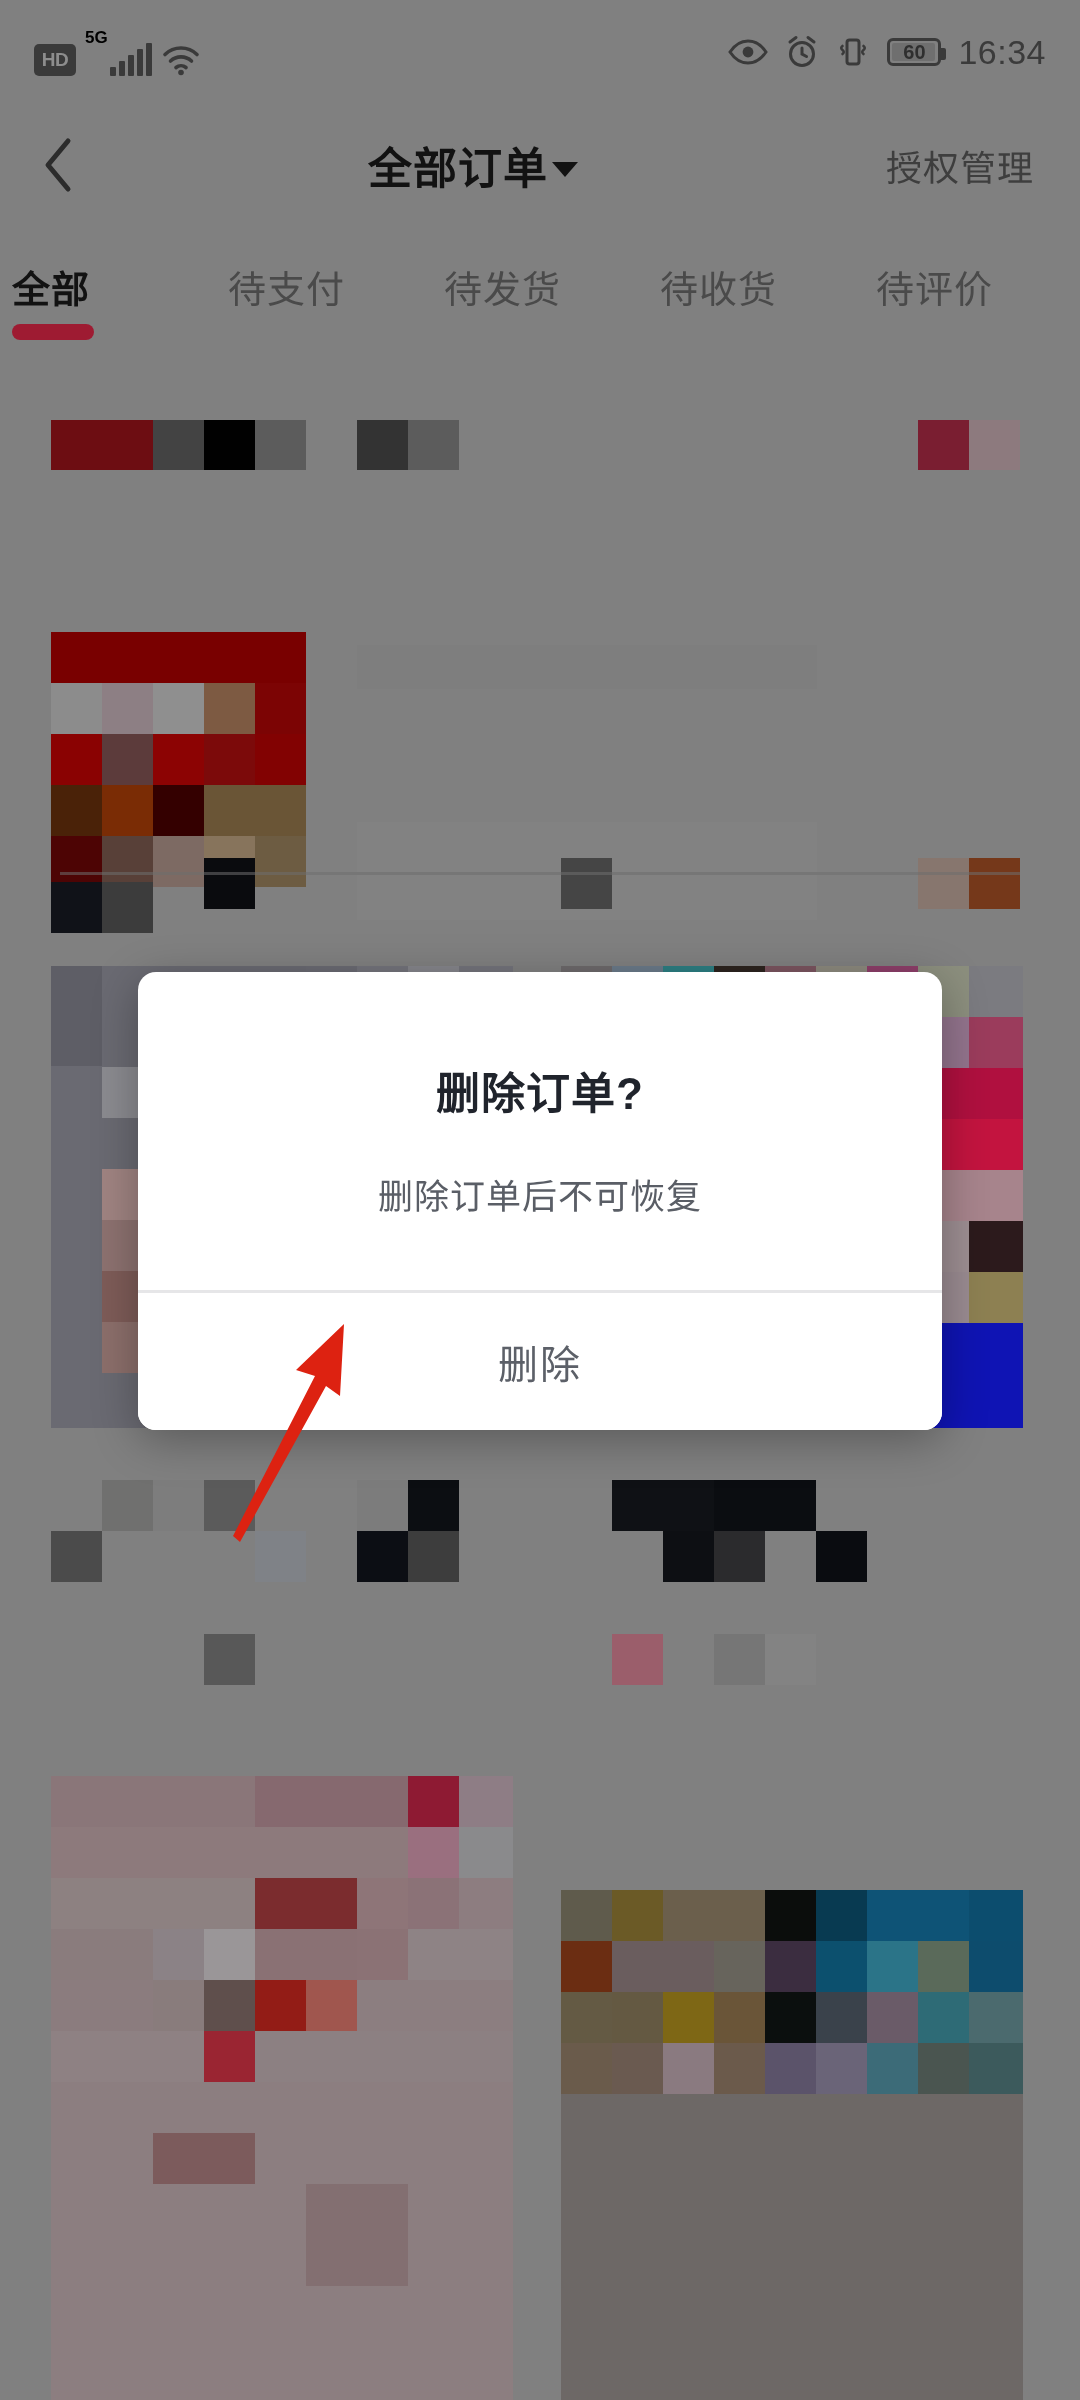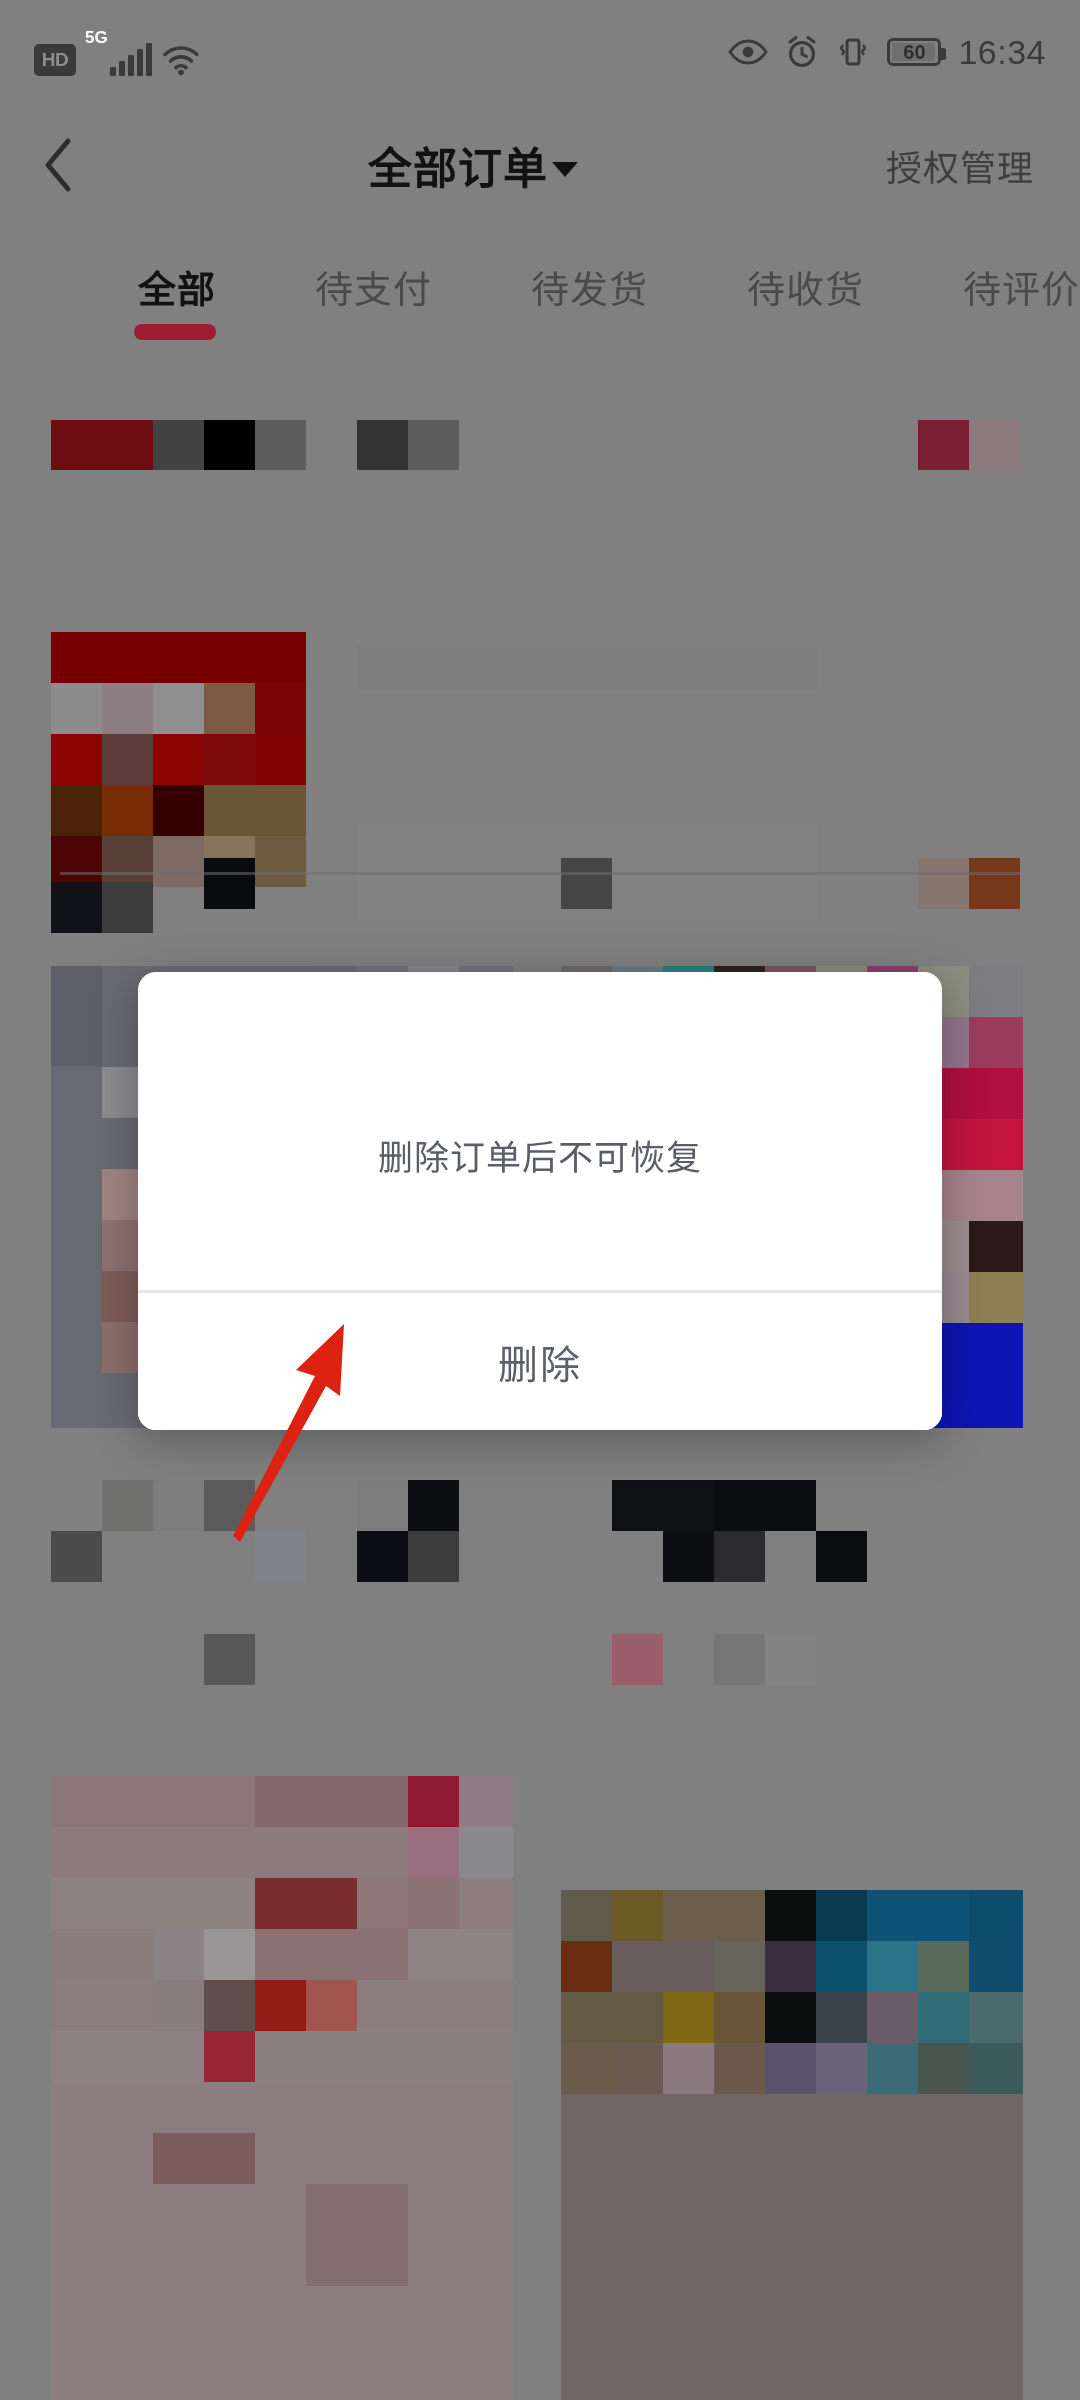--- a/index.html
+++ b/index.html
@@ -38,21 +38,21 @@
   .hd-badge {
     display:inline-flex; align-items:center; justify-content:center;
     width:42px; height:32px;
     background:#3a3a3a; color:#8d8d8d;
     border-radius:5px;
     font-size:19px; font-weight:bold;
     letter-spacing:-0.5px;
   }
   .net-group { display:flex; align-items:flex-end; gap:2px; position:relative; }
   .net-gen {
-    font-size:17px; color:#ffffff; font-weight:bold;
+    font-size:17px; color:#000000; font-weight:bold;
     line-height:1; margin-bottom:30px;
   }
   .bars { display:flex; align-items:flex-end; gap:3px; height:32px; }
   .bars i { display:block; width:6px; background:#3a3a3a; border-radius:1px; }
   .bars i:nth-child(1){height:9px;}
   .bars i:nth-child(2){height:15px;}
   .bars i:nth-child(3){height:21px;}
   .bars i:nth-child(4){height:27px;}
   .bars i:nth-child(5){height:33px;}
   .icon-svg { display:block; }
@@ -117,22 +117,23 @@
   
   #tab-bar {
     position:absolute; top:226px; left:0;
     width:1080px; height:120px;
     display:flex; align-items:center;
   }
   .tab {
     flex:1;
     position:relative;
     display:flex; flex-direction:column;
-    align-items:flex-end; justify-content:center;
+    align-items:flex-start; justify-content:center;
     height:120px;
+    margin-left:12px;
   }
   .tab-label { font-size:38px; color:#4a4a4a; letter-spacing:1px; }
   .tab.active .tab-label { color:#121212; font-weight:bold; }
   .tab-underline {
     position:absolute; bottom:6px;
     width:82px; height:16px;
     border-radius:8px;
     background:#9e1b32;
   }
 
@@ -569,20 +570,21 @@
       </div>
 
       <div class="mos" style="left:612px; top:592px; width:102px; height:51px;background:#0f1115;"></div>
     </div>
   </div>
 
   <div id="dialog-scrim"></div>
 
   <div id="dialog">
     <div id="dialog-body">
+      <div id="dialog-title">删除订单?</div>
       <div id="dialog-message">删除订单后不可恢复</div>
     </div>
     <div id="dialog-actions">
       <div class="dlg-btn" id="btn-delete">删除</div>
     </div>
   </div>
 
   <div id="annotation-arrow">
     <svg width="160" height="230" viewBox="0 0 160 230">
       <path d="M144 4

